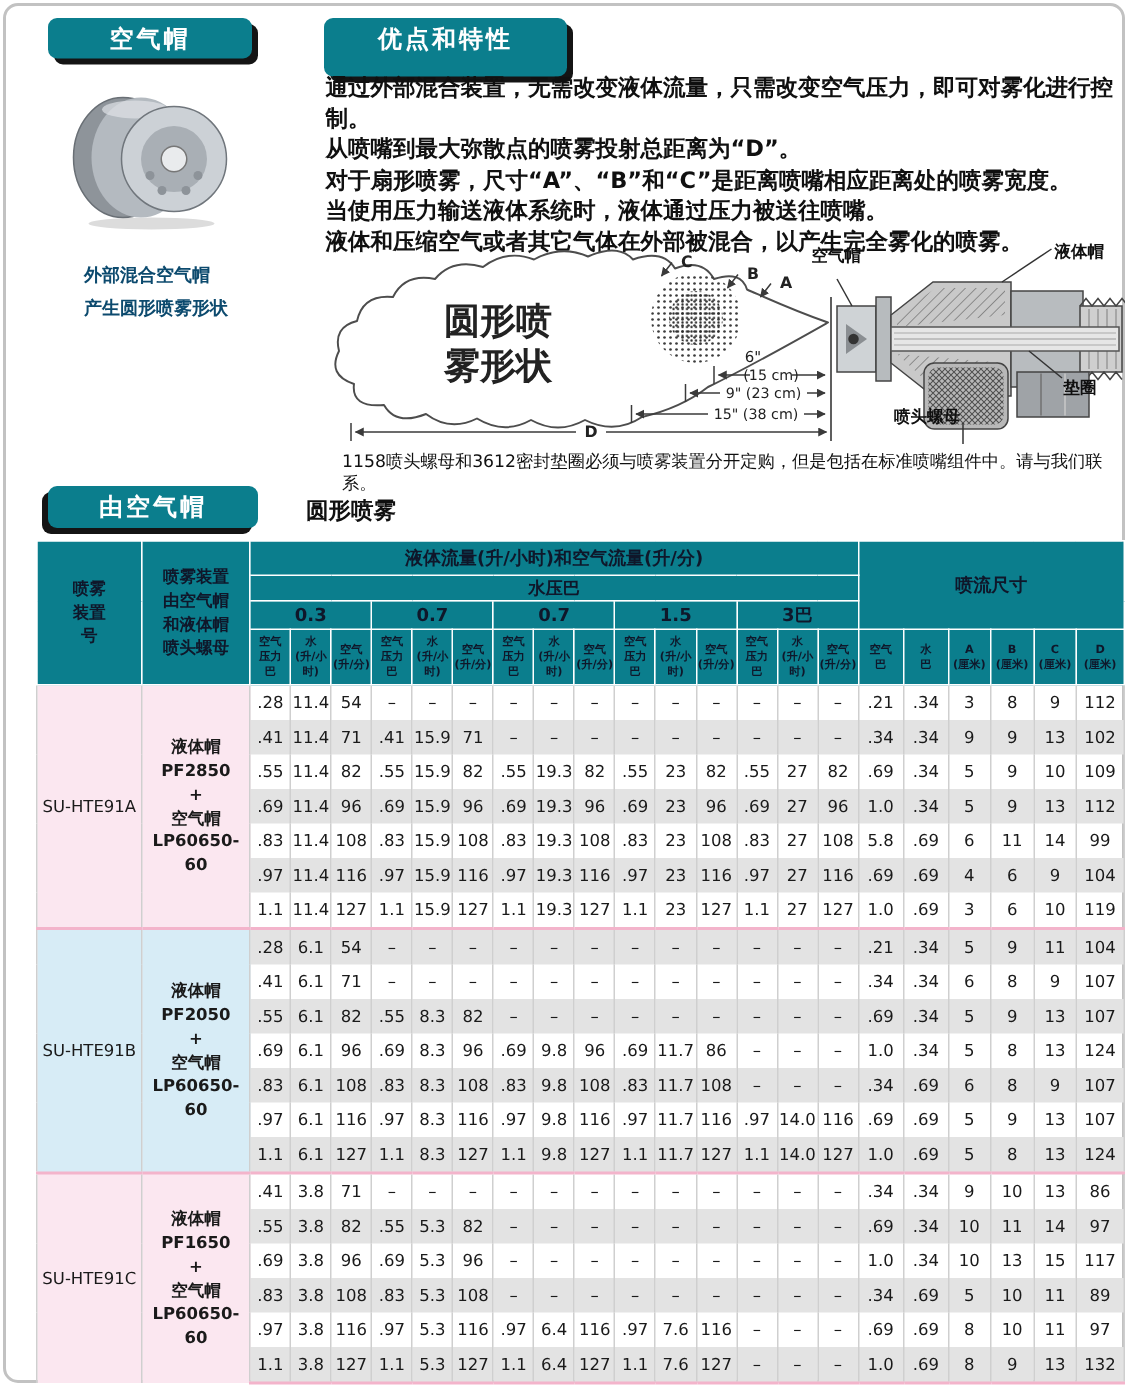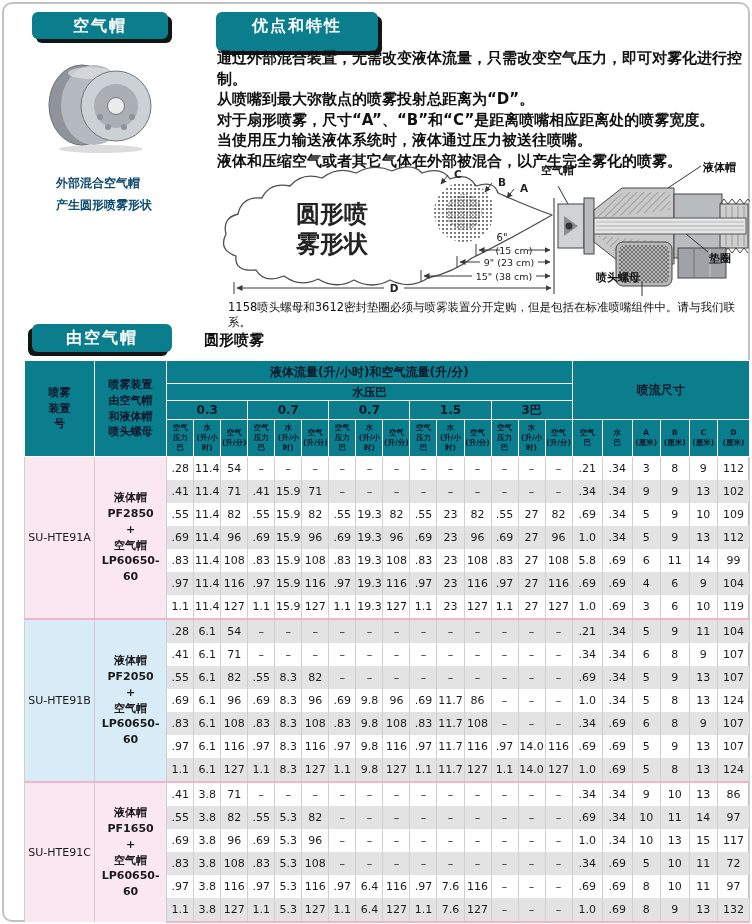--- a/index.html
+++ b/index.html
@@ -762,21 +762,21 @@
           <td>–</td>
           <td>–</td>
           <td>–</td>
           <td>–</td>
           <td>–</td>
           <td>.34</td>
           <td>.69</td>
           <td>5</td>
           <td>10</td>
           <td>11</td>
-          <td>72</td>
+          <td>89</td>
         </tr>
         <tr class="odd">
           <td>.97</td>
           <td>3.8</td>
           <td>116</td>
           <td>.97</td>
           <td>5.3</td>
           <td>116</td>
           <td>.97</td>
           <td>6.4</td>

